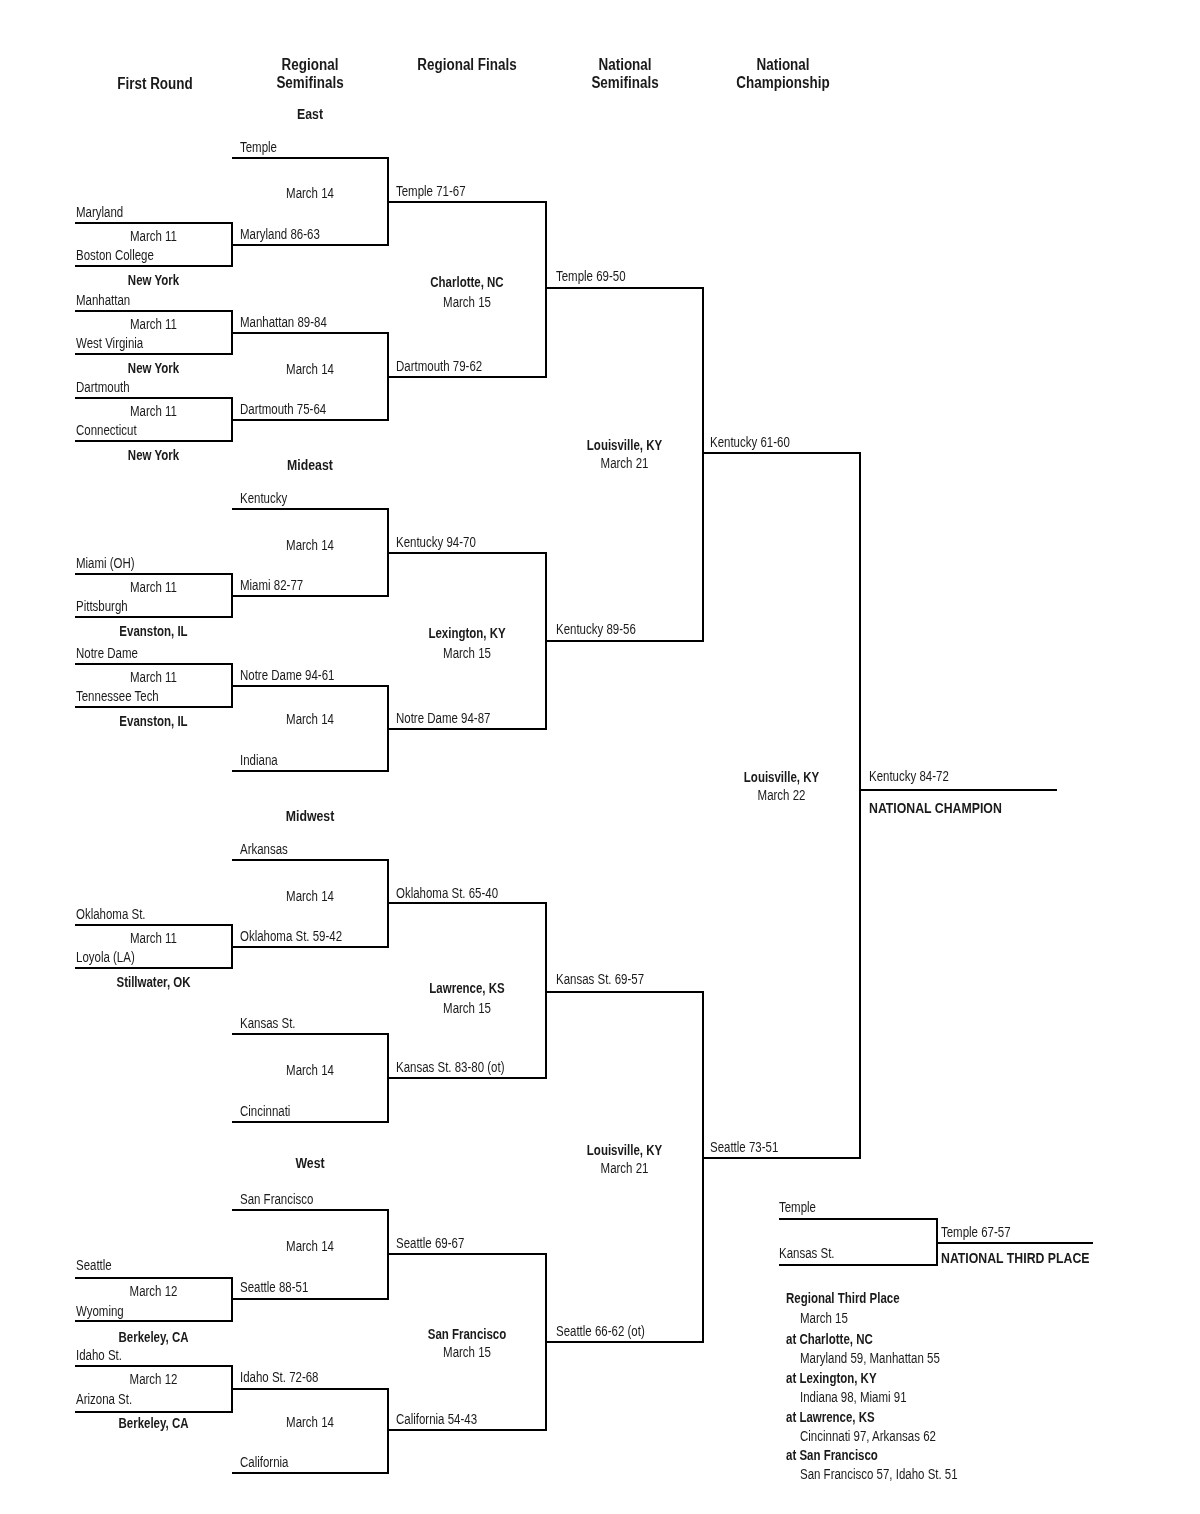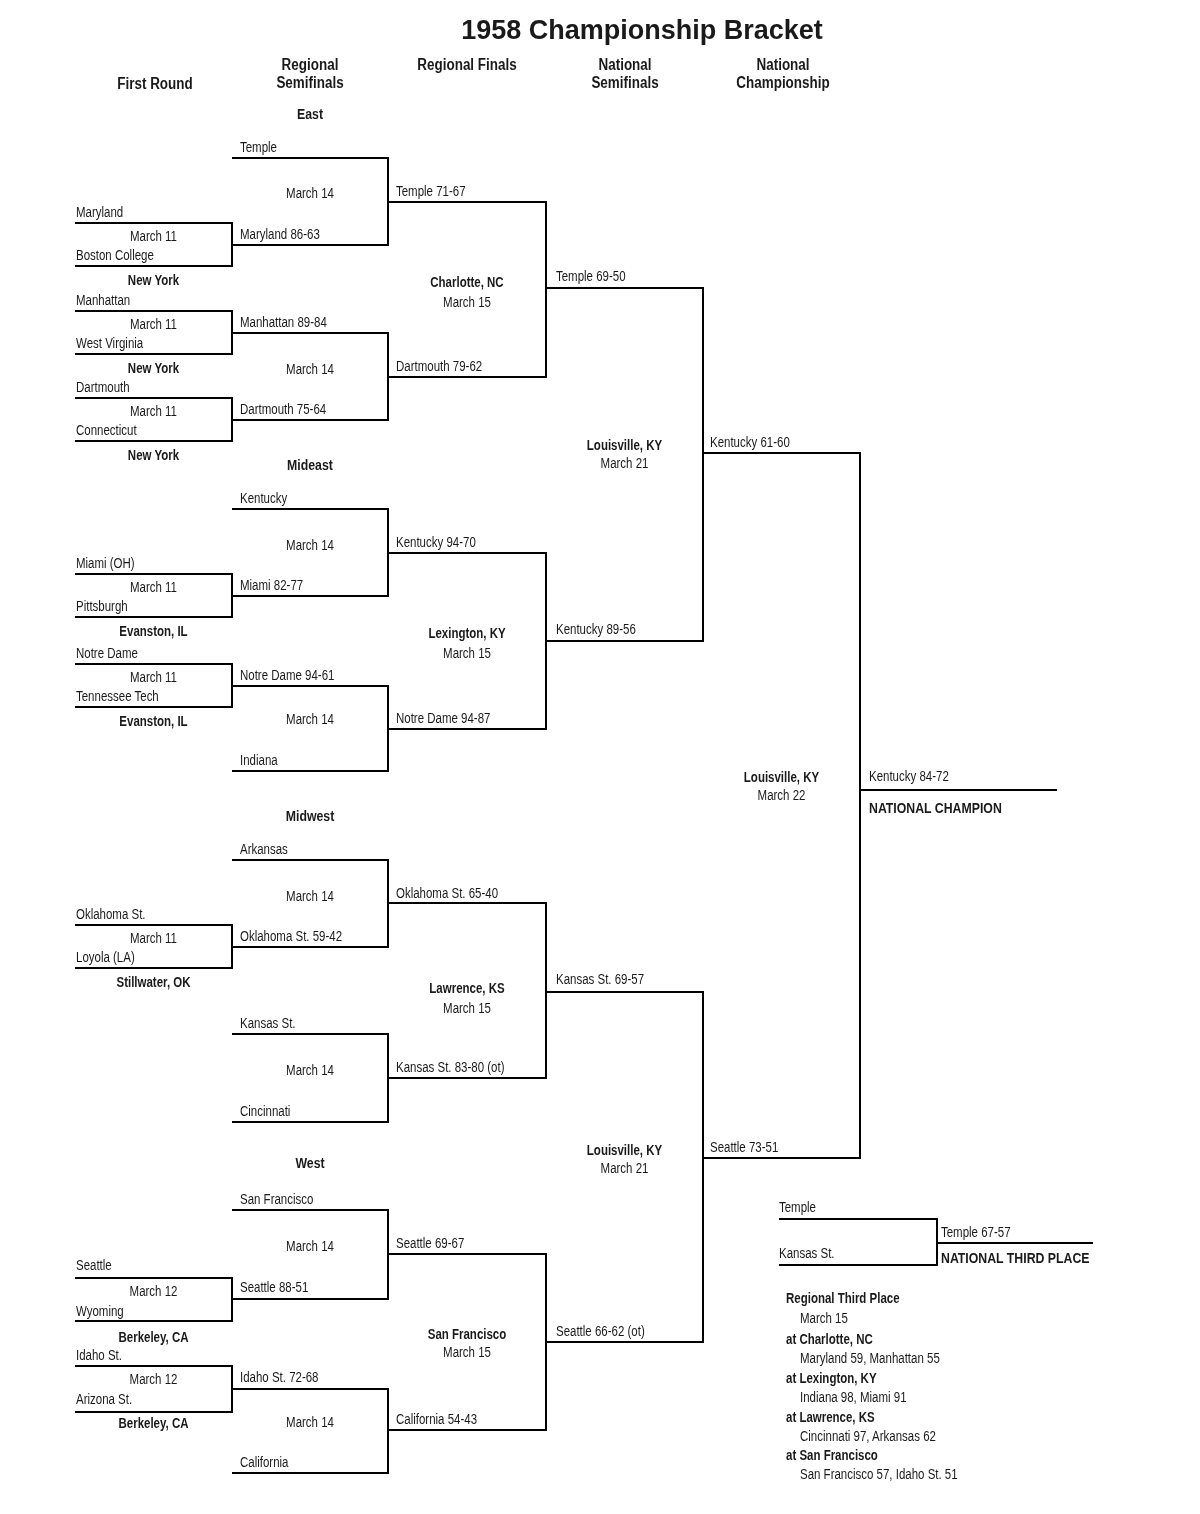--- a/index.html
+++ b/index.html
@@ -16,21 +16,20 @@
   .hdr{position:absolute;font-weight:bold;font-size:16px;line-height:18px;text-align:center;
        white-space:normal;transform:scaleX(.84);transform-origin:50% 0;}
   .title{position:absolute;left:342px;top:13px;width:600px;text-align:center;
          font-weight:bold;font-size:27px;line-height:34px;white-space:nowrap;}
 </style>
 </head>
 <body>
 
 <div class="page">
 
-  <div class="title">1958 Championship Bracket</div>
   <div class="hdr" style="left:95px;top:75px;width:120px">First Round</div>
   <div class="hdr" style="left:250px;top:56px;width:120px">Regional Semifinals</div>
   <div class="hdr" style="left:407px;top:56px;width:120px">Regional Finals</div>
   <div class="hdr" style="left:565px;top:56px;width:120px">National Semifinals</div>
   <div class="hdr" style="left:718px;top:56px;width:130px">National Championship</div>
 
   <div class="lbl ctr region" style="left:232px;top:105px;width:156px">East</div>
   <div class="lbl ctr region" style="left:232px;top:456px;width:156px">Mideast</div>
   <div class="lbl ctr region" style="left:232px;top:807px;width:156px">Midwest</div>
   <div class="lbl ctr region" style="left:232px;top:1154px;width:156px">West</div>

